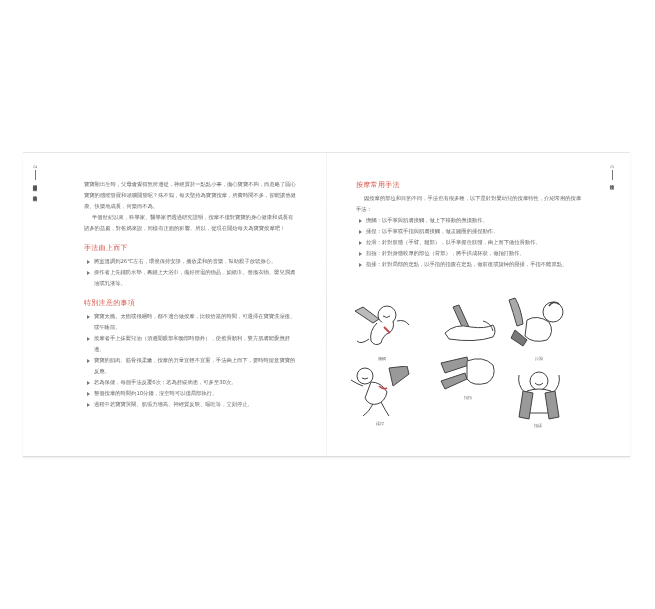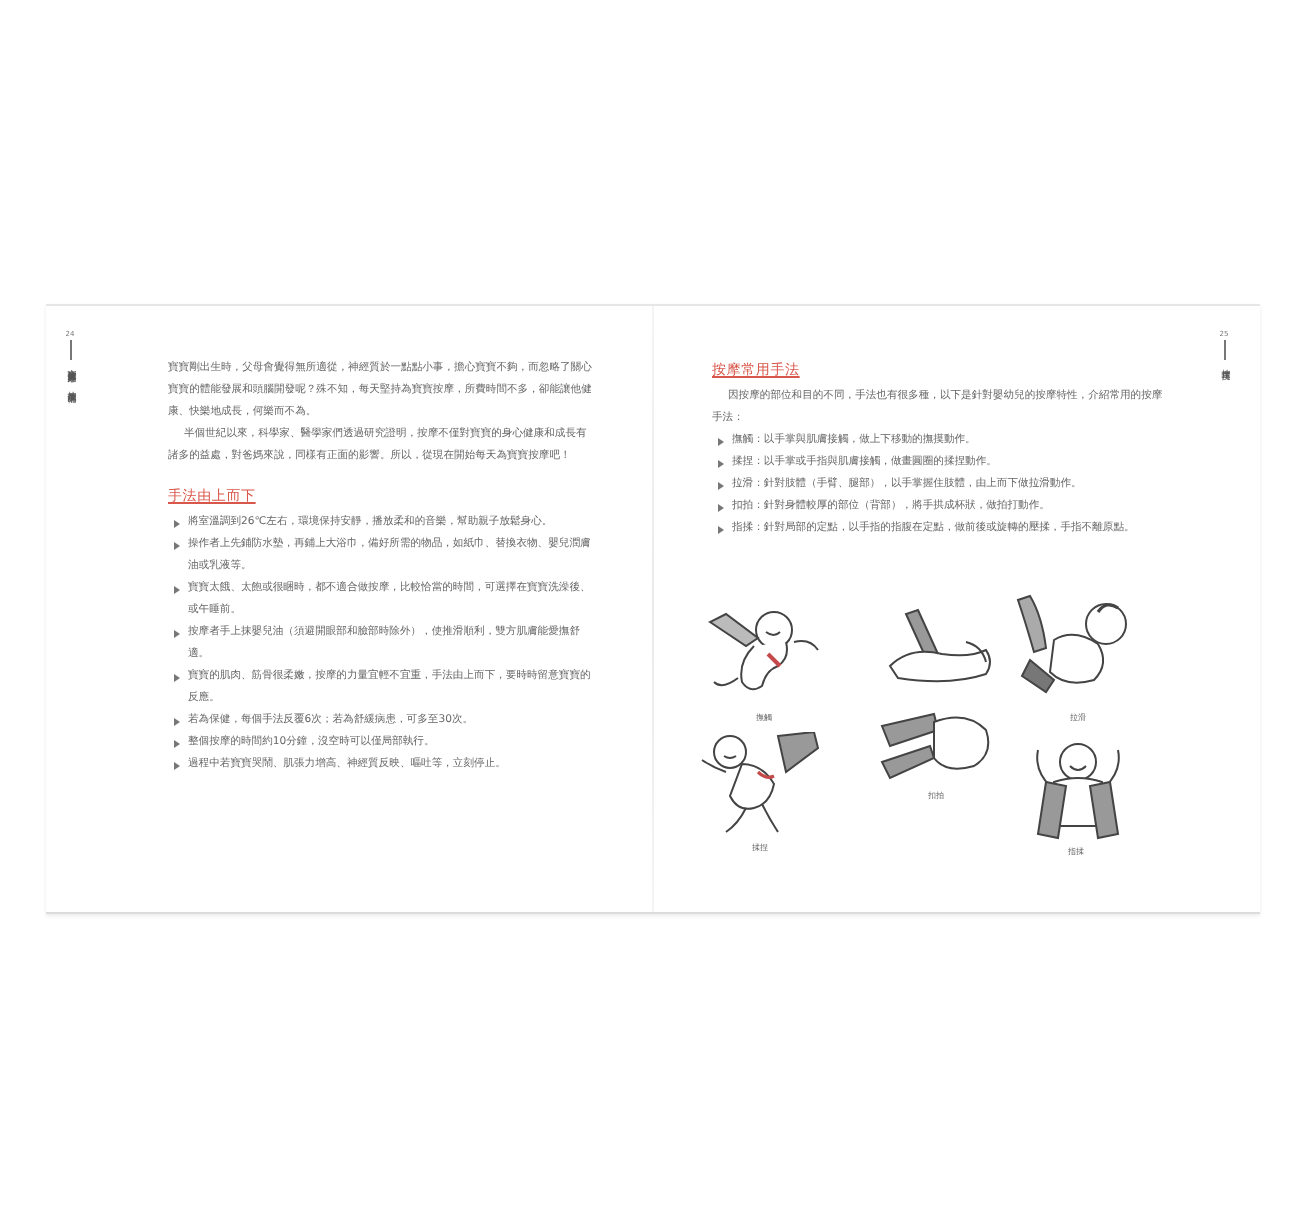--- a/index.html
+++ b/index.html
@@ -12,21 +12,21 @@
   .gutter{position:absolute;left:303px;top:0;width:1px;height:303px;background:linear-gradient(#f4f4f4,#eaeaea,#f4f4f4);}
   .runhead{position:absolute;top:12px;width:8px;display:flex;flex-direction:column;align-items:center;font-size:3.5px;line-height:4.4px;color:#666;}
   .runhead .num{font-size:3.5px;color:#777;}
   .runhead .bar{width:1px;height:10px;background:#777;margin:1px 0;}
   .runhead .vt{writing-mode:vertical-rl;font-size:4.5px;line-height:5px;color:#555;letter-spacing:0.3px;}
   .left .runhead{left:8px;}
   .right .runhead{right:14px;}
   .text{position:absolute;font-size:5.3px;line-height:11px;color:#666;}
   .text p{margin:0;text-indent:0;}
   .text p.indent{text-indent:8px;}
-  .h{color:#d9564a;font-size:7px;line-height:12px;margin-top:8px;margin-bottom:2px;letter-spacing:0.3px;text-decoration:underline;}
+  .h{color:#d9564a;font-size:7px;line-height:12px;margin-top:8px;margin-bottom:2px;letter-spacing:0.3px;}
   ul{list-style:none;margin:0;padding:0;}
   li{position:relative;padding-left:10px;}
   li::before{content:"";position:absolute;left:3px;top:3.6px;border-left:3px solid #777;border-top:2px solid transparent;border-bottom:2px solid transparent;}
   .left .text{left:61px;top:26px;width:214px;}
   .right .text{left:29px;top:26px;width:230px;}
   .illus{position:absolute;}
   .illus svg{display:block;}
   .cap{position:absolute;font-size:4px;color:#666;text-align:center;width:40px;}
 </style>
 </head>
@@ -44,20 +44,21 @@
     <div class="text">
       <p>寶寶剛出生時，父母會覺得無所適從，神經質於一點點小事，擔心寶寶不夠，而忽略了關心寶寶的體能發展和頭腦開發呢？殊不知，每天堅持為寶寶按摩，所費時間不多，卻能讓他健康、快樂地成長，何樂而不為。</p>
       <p class="indent">半個世紀以來，科學家、醫學家們透過研究證明，按摩不僅對寶寶的身心健康和成長有諸多的益處，對爸媽來說，同樣有正面的影響。所以，從現在開始每天為寶寶按摩吧！</p>
 
       <div class="h">手法由上而下</div>
       <ul>
         <li>將室溫調到26℃左右，環境保持安靜，播放柔和的音樂，幫助親子放鬆身心。</li>
         <li>操作者上先鋪防水墊，再鋪上大浴巾，備好所需的物品，如紙巾、替換衣物、嬰兒潤膚油或乳液等。</li>
       </ul>
 
+      <div class="h">特別注意的事項</div>
       <ul>
         <li>寶寶太餓、太飽或很睏時，都不適合做按摩，比較恰當的時間，可選擇在寶寶洗澡後、或午睡前。</li>
         <li>按摩者手上抹嬰兒油（須避開眼部和臉部時除外），使推滑順利，雙方肌膚能愛撫舒適。</li>
         <li>寶寶的肌肉、筋骨很柔嫩，按摩的力量宜輕不宜重，手法由上而下，要時時留意寶寶的反應。</li>
         <li>若為保健，每個手法反覆6次；若為舒緩病患，可多至30次。</li>
         <li>整個按摩的時間約10分鐘，沒空時可以僅局部執行。</li>
         <li>過程中若寶寶哭鬧、肌張力增高、神經質反映、嘔吐等，立刻停止。</li>
       </ul>
     </div>
   </div>

